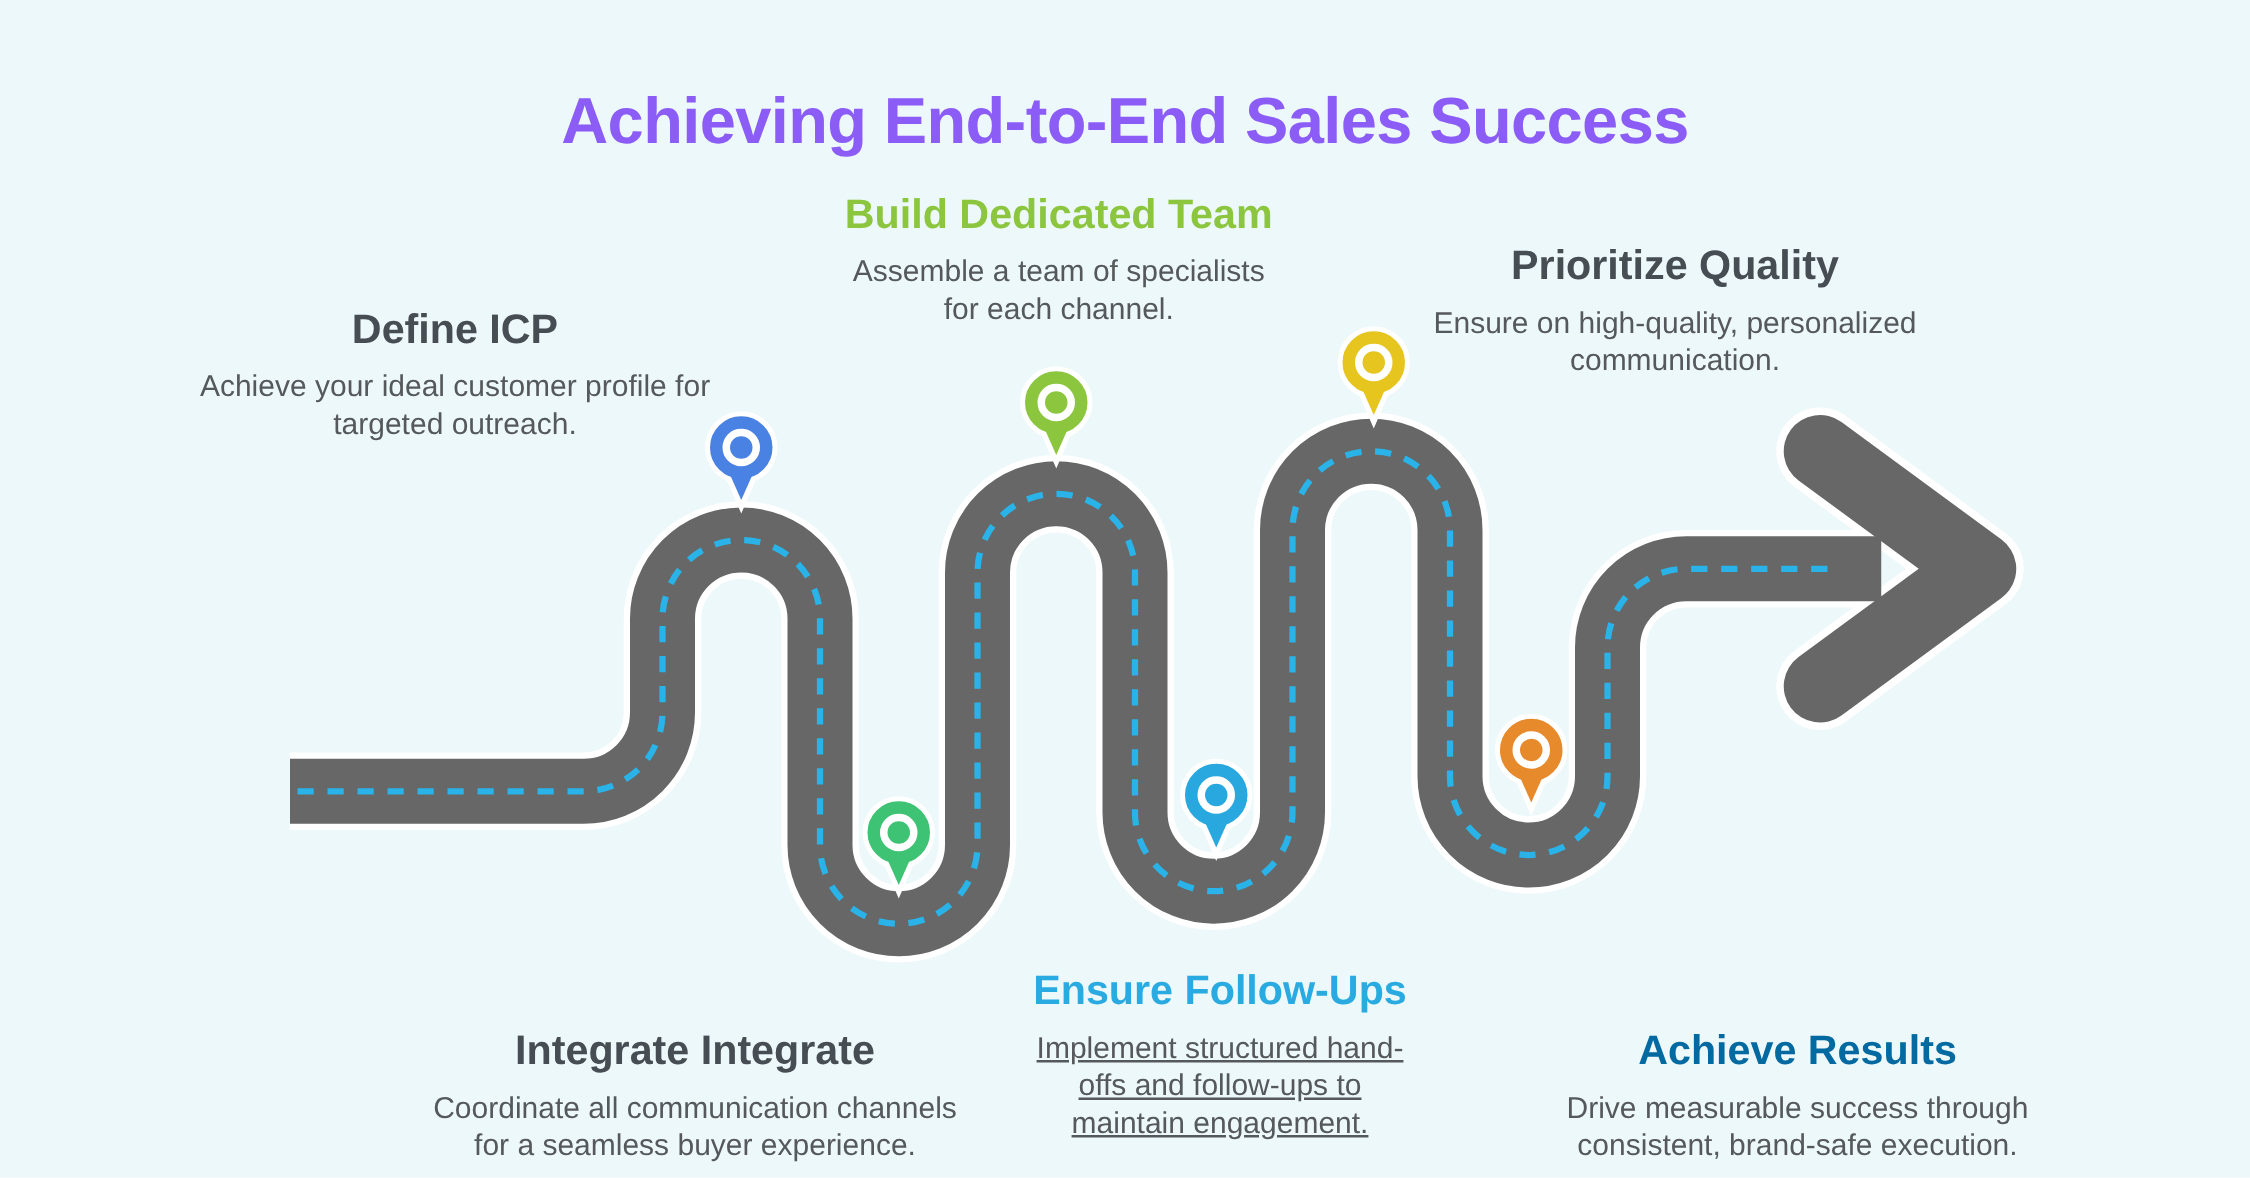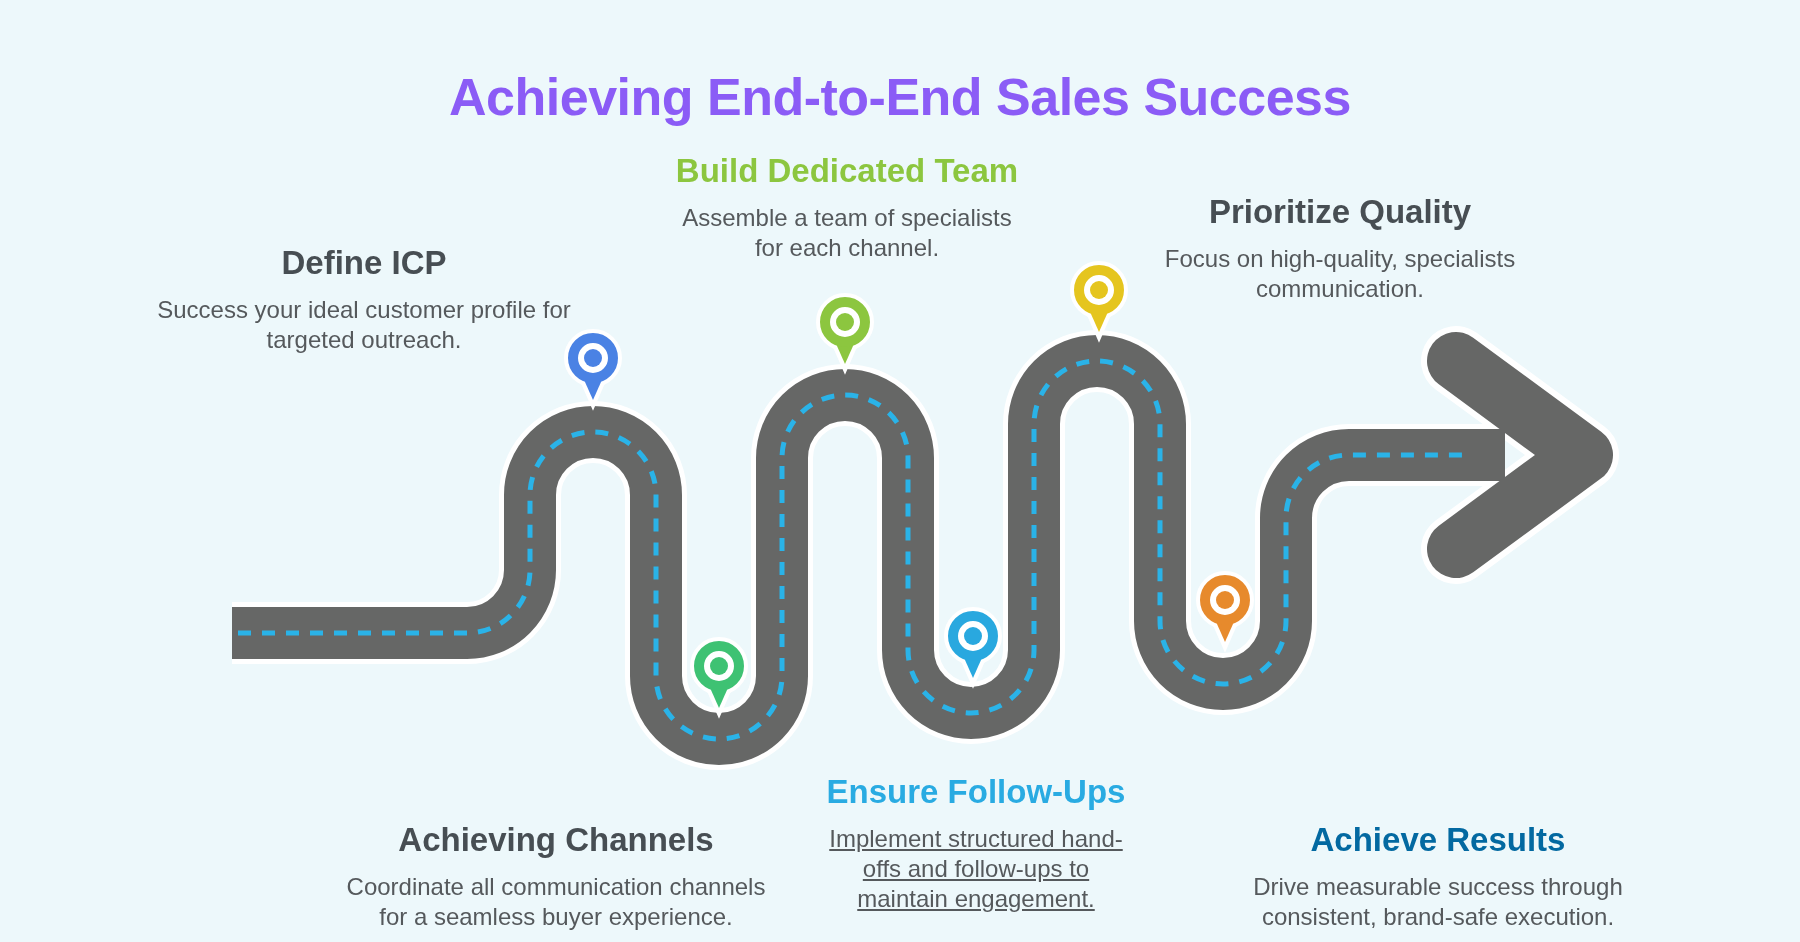--- a/index.html
+++ b/index.html
@@ -94,46 +94,46 @@
       <path d="M-13 14 L0 44 L13 14 Z" fill="#fff" stroke="#fff" stroke-width="7"></path>
       <circle r="20" fill="#fff" stroke="#fff" stroke-width="18"></circle>
       <path d="M-12 15 L0 42 L12 15 Z" fill="#e78a2c"></path>
       <circle r="20" fill="#fff" stroke-width="10" stroke="#e78a2c"></circle>
       <circle r="9" fill="#e78a2c"></circle>
     </g>
   </svg>
 
   <div class="step step1">
     <h2 style="color: rgb(71, 78, 83);">Define ICP</h2>
-    <p style="color: rgb(85, 89, 92);">Success your ideal customer profile for
+    <p style="color: rgb(85, 89, 92);">Achieve your ideal customer profile for
 targeted outreach.</p>
   </div>
 
   <div class="step step2">
-    <h2 style="color: rgb(71, 78, 83);">Achieving Channels</h2>
+    <h2 style="color: rgb(71, 78, 83);">Integrate Integrate</h2>
     <p style="color: rgb(85, 89, 92);">Coordinate all communication channels
 for a seamless buyer experience.</p>
   </div>
 
   <div class="step step3">
     <h2 style="color: rgb(140, 198, 63);">Build Dedicated Team</h2>
     <p style="color: rgb(85, 89, 92);">Assemble a team of specialists
 for each channel.</p>
   </div>
 
   <div class="step step4">
     <h2 style="color: rgb(41, 171, 226);">Ensure Follow-Ups</h2>
     <p style="color: rgb(85, 89, 92); text-decoration: underline;">Implement structured hand-
 offs and follow-ups to
 maintain engagement.</p>
   </div>
 
   <div class="step step5">
     <h2 style="color: rgb(71, 78, 83);">Prioritize Quality</h2>
-    <p style="color: rgb(85, 89, 92);">Focus on high-quality, specialists
+    <p style="color: rgb(85, 89, 92);">Ensure on high-quality, personalized
 communication.</p>
   </div>
 
   <div class="step step6">
     <h2 style="color: #0369a1;">Achieve Results</h2>
     <p style="color: rgb(85, 89, 92);">Drive measurable success through
 consistent, brand-safe execution.</p>
   </div>
 
 </div>

